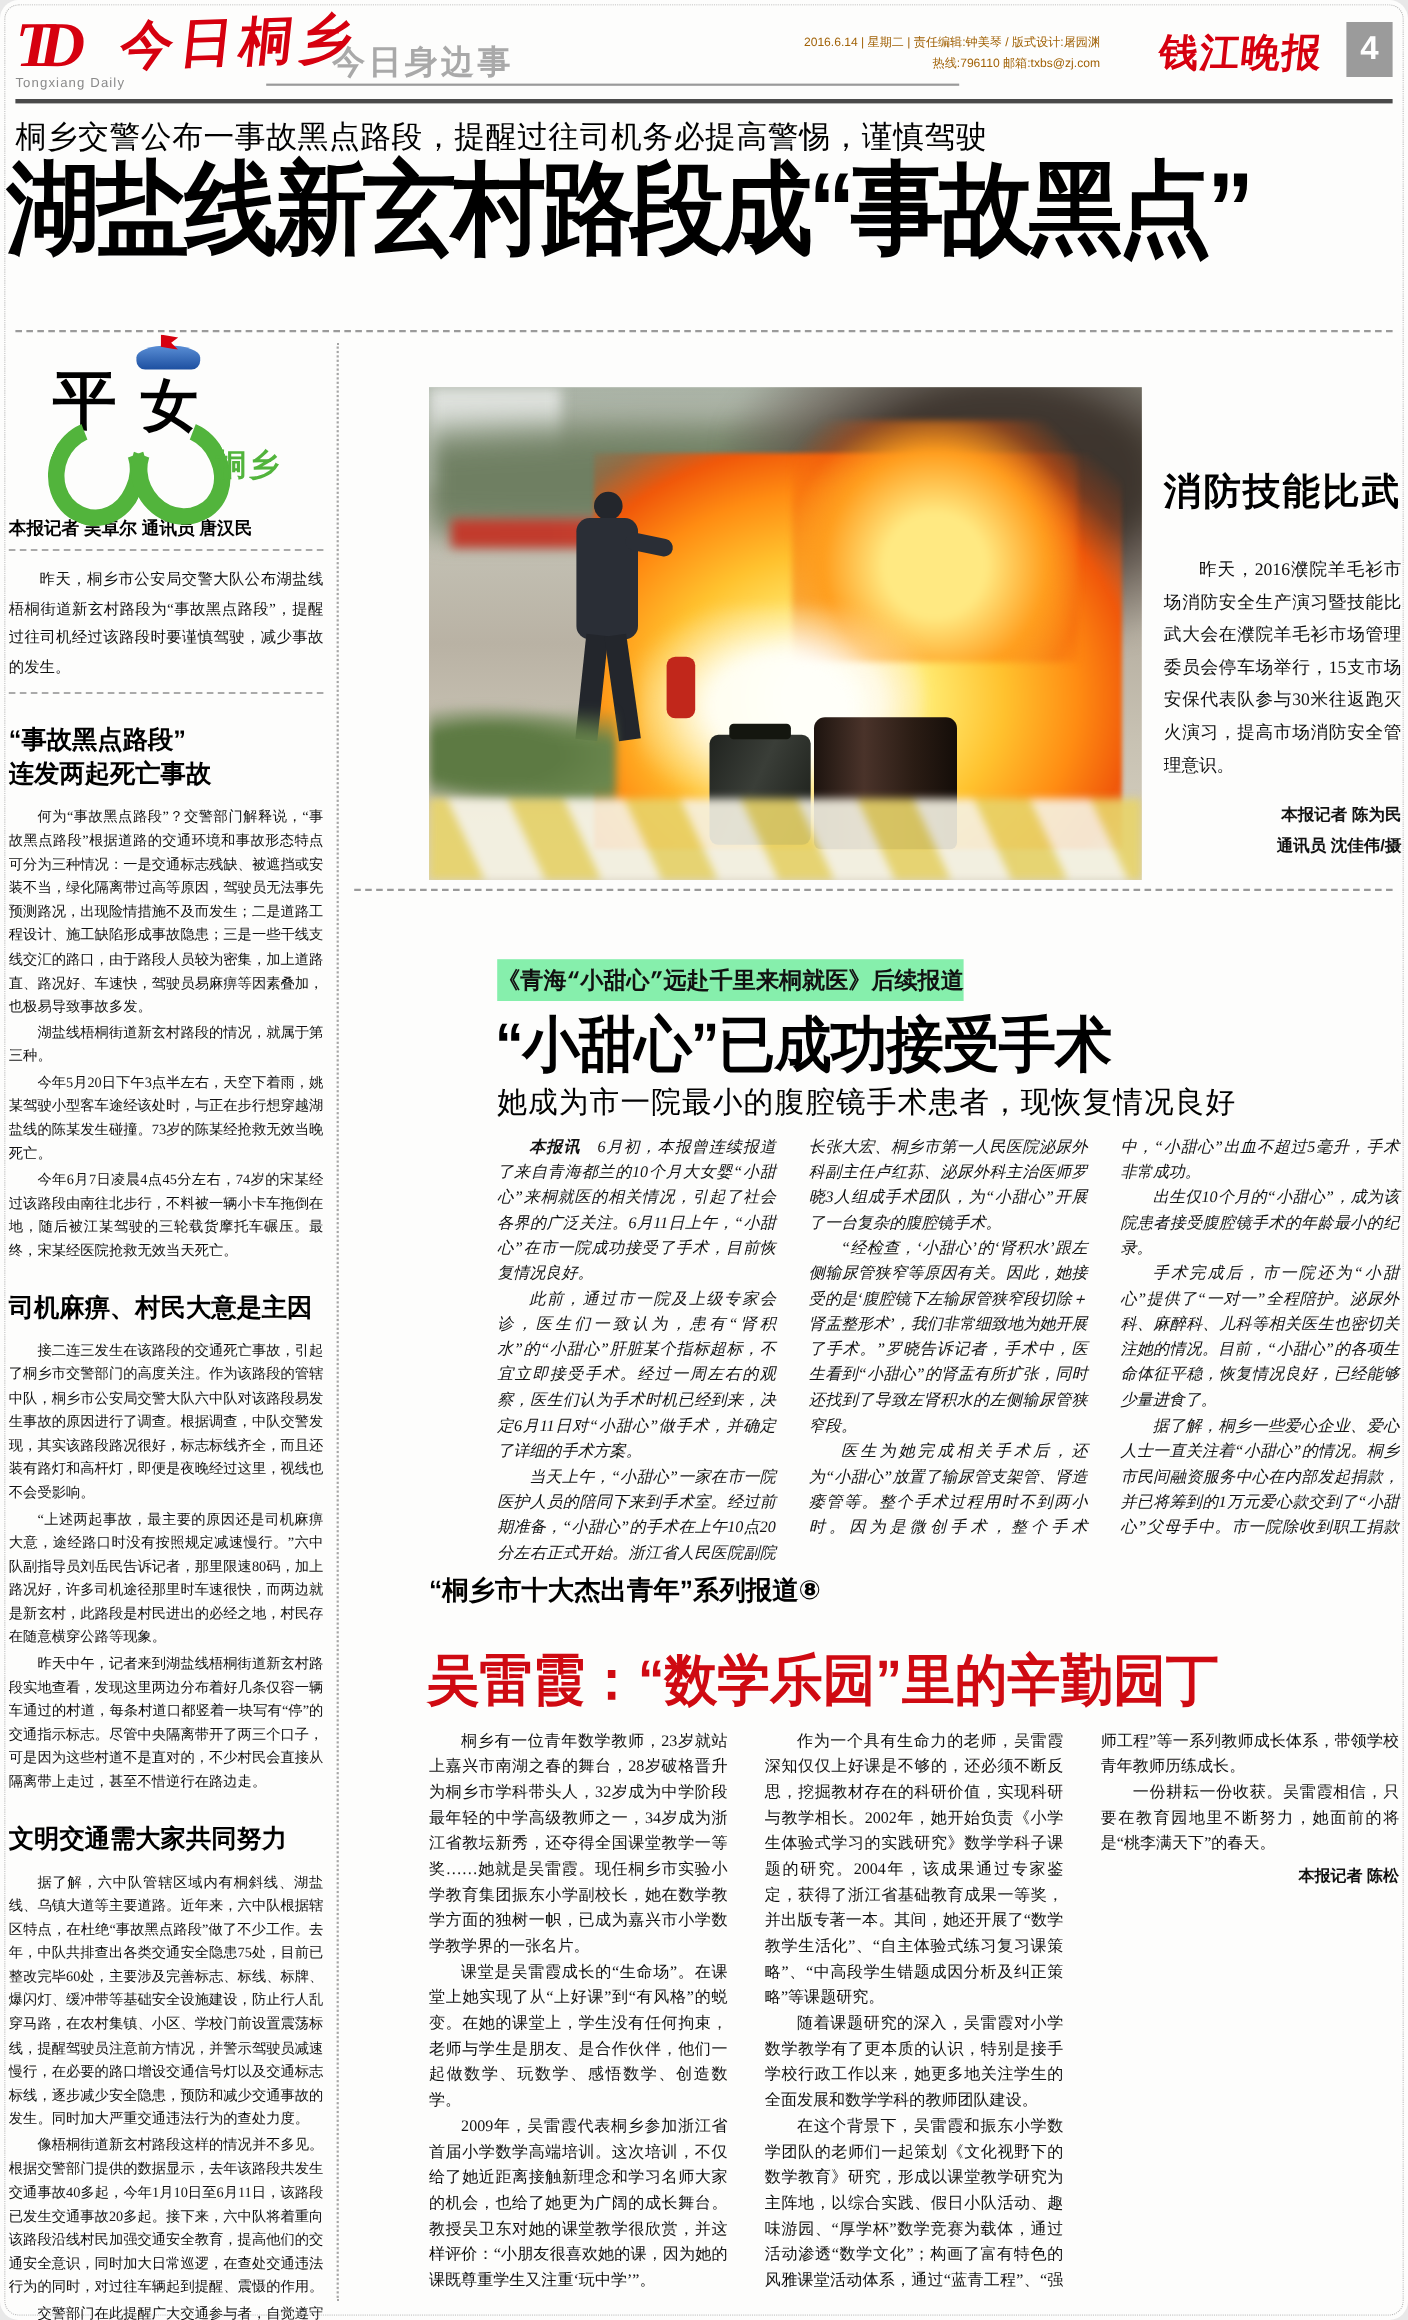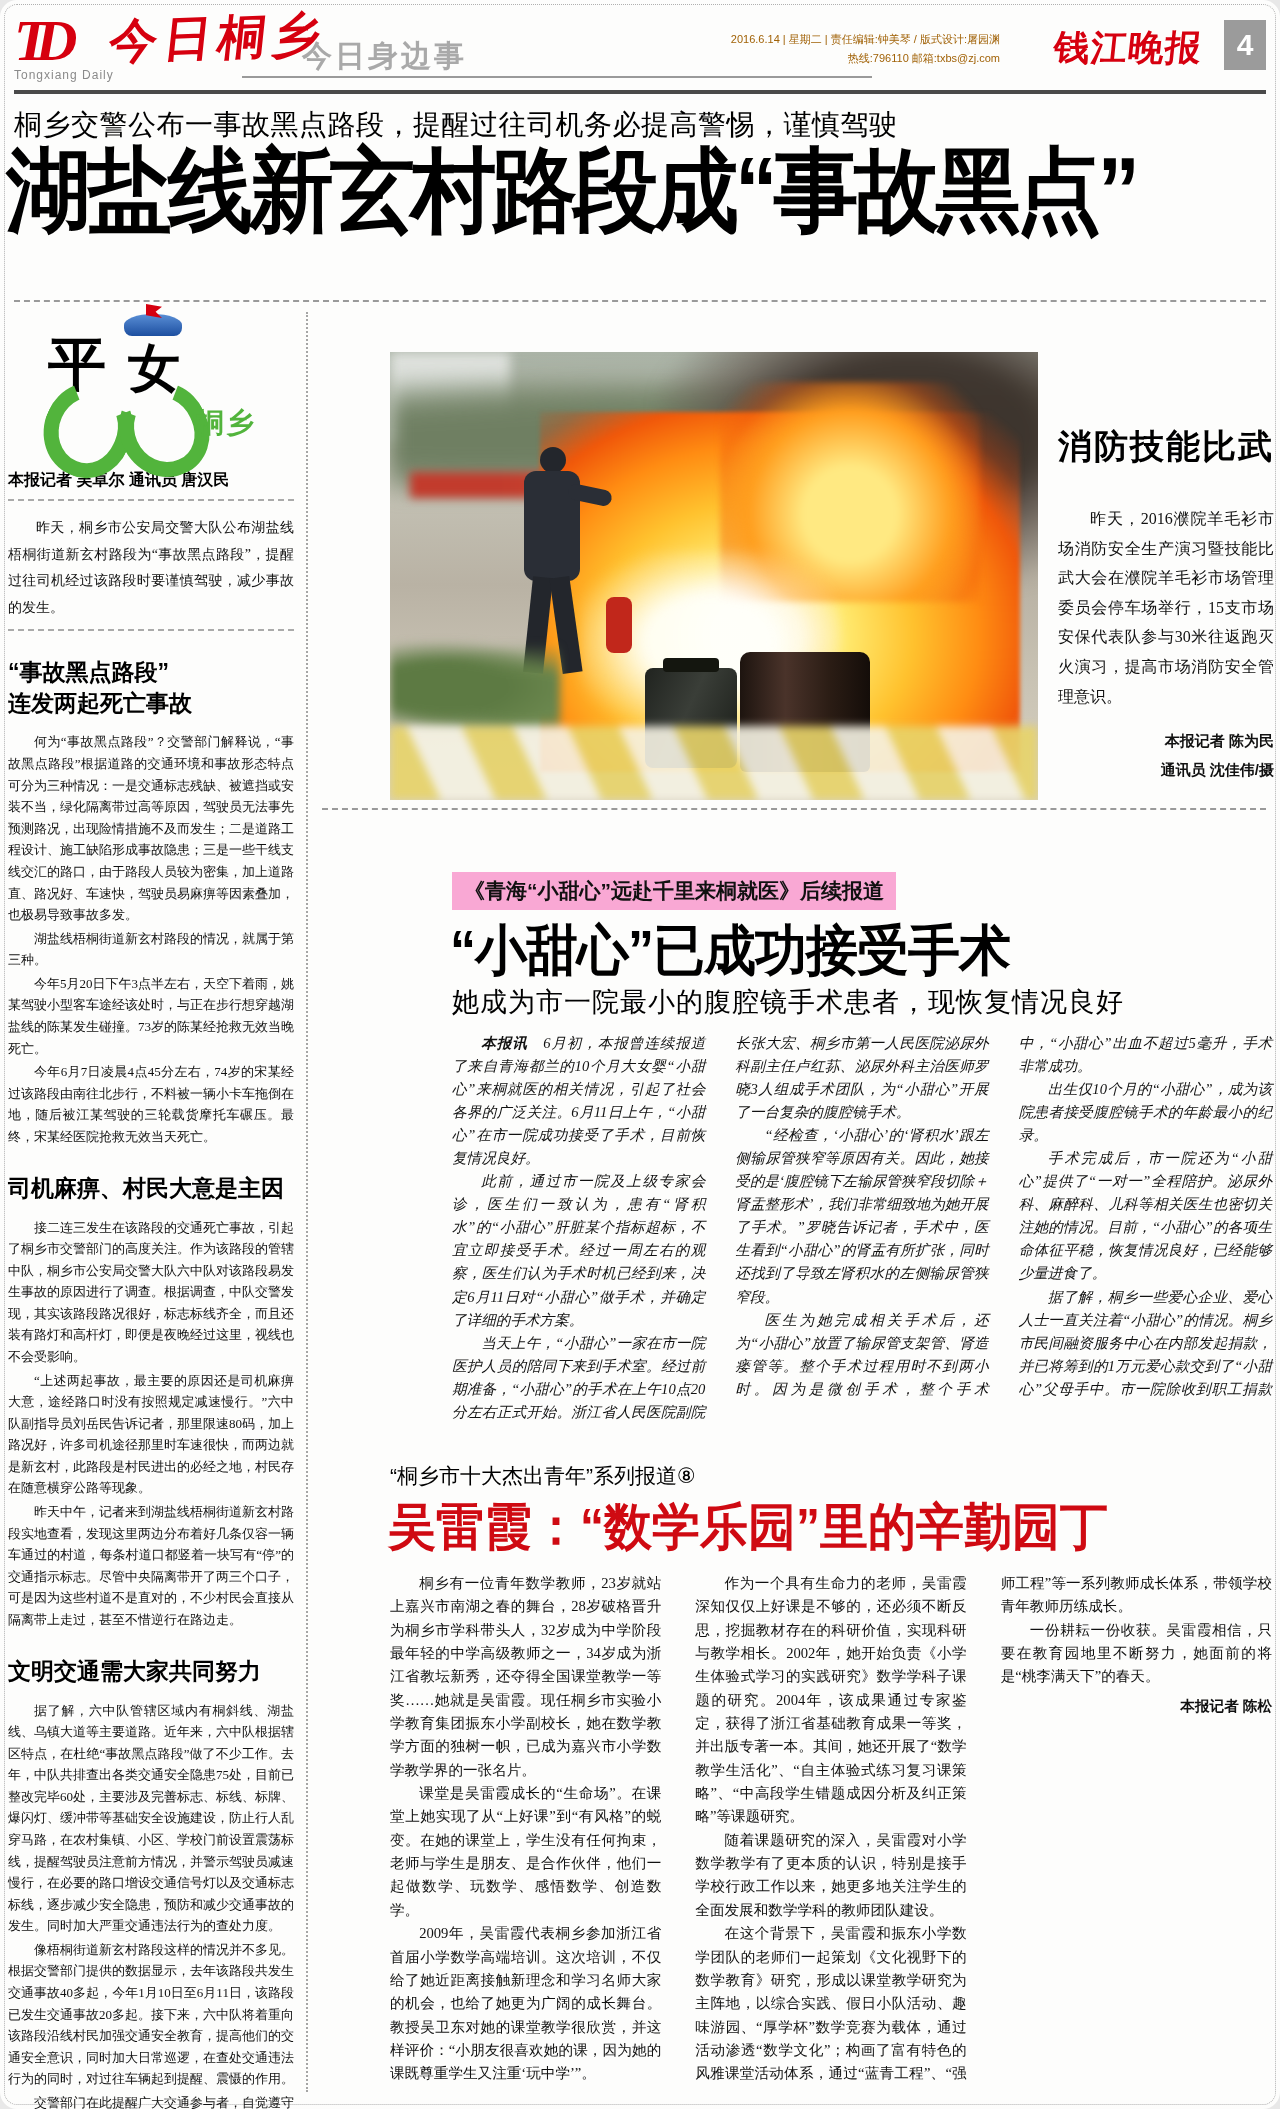--- a/index.html
+++ b/index.html
@@ -87,32 +87,32 @@
         radial-gradient(ellipse at 80% 60%,#6b874e 0 30%,transparent 70%);}
   .ph-tape{position:absolute;left:0;bottom:0;width:100%;height:74px;filter:blur(4px);opacity:.9;background:
         repeating-linear-gradient(65deg,#e8d46a 0 46px,#f6f3e4 46px 96px);}
   .fire-col{position:absolute;left:1058px;top:352px;width:216px;}
   .fire-head{font-size:34px;font-weight:900;letter-spacing:2px;margin-top:72px;color:#000;}
   .fire-body{font-family:"Liberation Serif","DejaVu Serif",serif;font-size:16px;line-height:1.85;
         text-align:justify;text-indent:2em;margin-top:34px;}
   .fire-byline{font-size:15px;font-weight:bold;text-align:right;line-height:1.9;margin-top:10px;}
   .fire-bottom-dash{position:absolute;left:322px;right:14px;top:808px;border-top:2px dashed #9a9a9a;}
   
-  .sw-eyebrow{position:absolute;left:452px;top:872px;display:inline-block;background:#f9a8d4;
-        padding:5px 12px;font-size:21px;font-weight:bold;color:#111;}
+  .sw-eyebrow{position:absolute;left:452px;top:872px;display:inline-block;background:#86efac;
+        padding:5px 0;font-size:21px;font-weight:bold;color:#111;font-family:Liberation Mono, monospace;}
   .sw-headline{position:absolute;left:450px;top:914px;font-size:52px;font-weight:900;letter-spacing:-1px;color:#000;
         transform:scaleY(1.05);transform-origin:top left;}
   .sw-subhead{position:absolute;left:452px;top:984px;font-size:27px;color:#000;letter-spacing:1px;}
   .sw-body{position:absolute;left:452px;top:1032px;width:820px;height:400px;
         column-count:3;column-gap:30px;column-fill:auto;
         font-family:"Liberation Serif","DejaVu Serif",serif;font-size:14.6px;line-height:1.58;text-align:justify;font-style:italic;}
   .sw-body p{margin:0;text-indent:2em;}
   .sw-body .lead-label{font-weight:bold;font-family:"Liberation Sans","DejaVu Sans",sans-serif;}
   
-  .tc-eyebrow{position:absolute;left:390px;top:1462px;font-size:21px;font-weight:normal;color:#000;}
+  .tc-eyebrow{position:absolute;left:390px;top:1430px;font-size:24px;font-weight:bold;color:#000;}
   .tc-headline{position:absolute;left:388px;top:1494px;font-size:48px;font-weight:900;color:#cf0a12;
         letter-spacing:0;transform:scaleY(1.05);transform-origin:top left;}
   .tc-body{position:absolute;left:390px;top:1572px;width:882px;height:522px;
         column-count:3;column-gap:34px;column-fill:auto;
         font-family:"Liberation Serif","DejaVu Serif",serif;font-size:14.6px;line-height:1.6;text-align:justify;}
   .tc-body p{margin:0;text-indent:2em;}
   .tc-byline{font-size:14.6px;font-weight:bold;text-align:right;margin-top:6px;
         font-family:"Liberation Sans","DejaVu Sans",sans-serif;}
 </style>
 </head>

